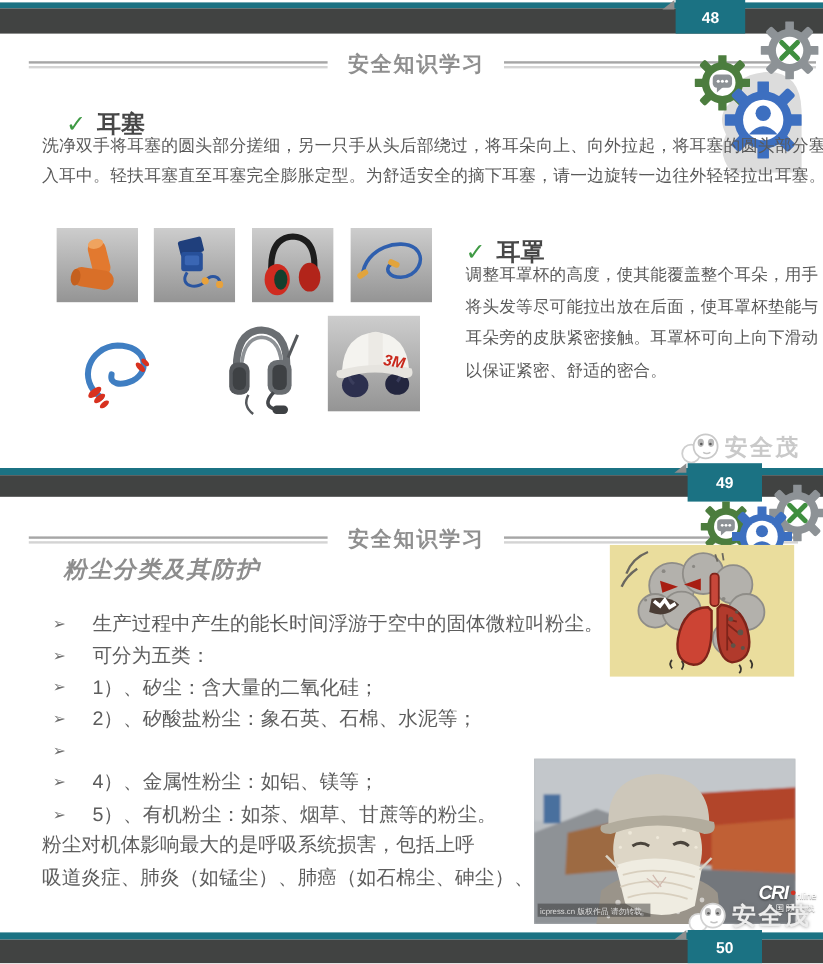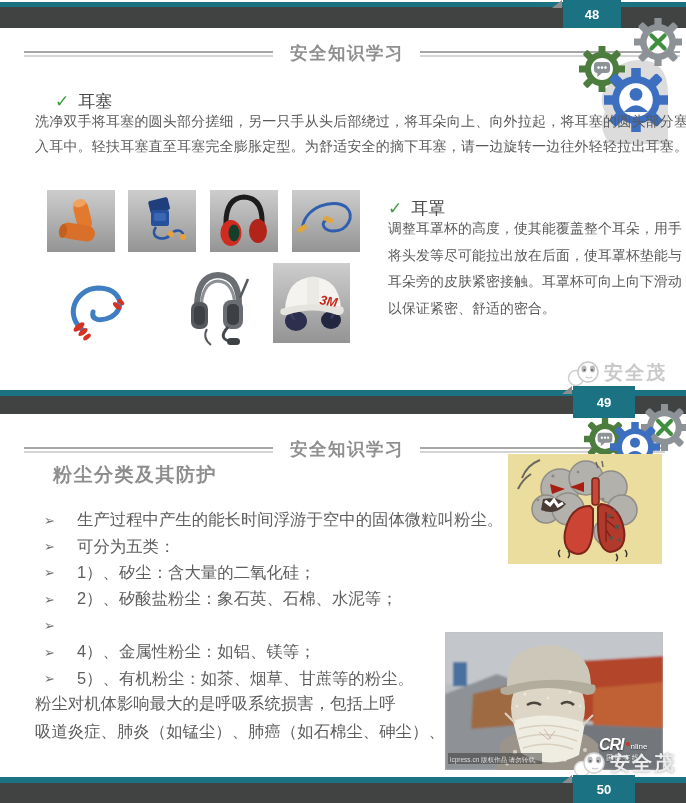--- a/index.html
+++ b/index.html
@@ -17,46 +17,46 @@
                  border-left:10px solid transparent; border-bottom:8px solid #8d8d8d; }
 
   
   .slide-title { position:absolute; font-size:17.5px; font-weight:bold; color:#8f8f8f;
                  letter-spacing:1.5px; white-space:nowrap; }
   .title-line { position:absolute; height:6px;
       background:linear-gradient(#a6a6a6,#a6a6a6) top/100% 2px no-repeat,
                  linear-gradient(#d4d4d4,#d4d4d4) bottom/100% 2px no-repeat; }
 
   
-  .sec-head { position:absolute; font-size:17px; font-weight:normal; color:#474747; white-space:nowrap; }
+  .sec-head { position:absolute; font-size:20px; font-weight:bold; color:#474747; white-space:nowrap; }
   .sec-head .chk { color:#3f9a44; margin-right:9px; }
   .para1 { position:absolute; }
   .para1 div { height:24.5px; font-size:14px; color:#595959; letter-spacing:.2px; white-space:nowrap; }
   .para-muff { position:absolute; }
   .para-muff div { height:26.5px; font-size:13.8px; color:#595959; letter-spacing:.2px; white-space:nowrap; }
 
   
   .heading2 { position:absolute; font-size:19px; font-weight:bold; color:#8d8d8d;
-              letter-spacing:1.5px; white-space:nowrap; }
+              letter-spacing:1.5px; white-space:nowrap;font-style:italic; }
   .bullets { position:absolute; list-style:none; }
   .bullets li { display:flex; align-items:center; height:26.4px; }
   .bullets .bm { color:#6f6f6f; font-size:13px; width:33px; flex:0 0 33px; }
   .bullets .bt { font-size:16.4px; color:#5d5d5d; white-space:nowrap; }
   .para2 { position:absolute; }
   .para2 div { height:28px; font-size:16.4px; color:#5d5d5d; white-space:nowrap; }
 
   
   .watermark { position:absolute; display:flex; align-items:flex-end; }
   .wm-text { font-weight:bold; letter-spacing:2px; white-space:nowrap; }
   .wm1 .wm-text { font-size:19px; color:#c9c9c9; text-shadow:0 1px 1px #fff; }
   .wm2 .wm-text { font-size:20px; color:#ececec; text-shadow:0 0 3px rgba(90,90,90,.65); }
 
   
   .photo-credit { position:absolute; font-size:6.5px; color:#dedede; white-space:nowrap; }
-  .cri { position:absolute; text-align:center; line-height:1; }
+  .cri { position:absolute; text-align:right; line-height:1;padding-left:33px; }
   .cri-row { display:flex; align-items:flex-end; }
   .cri-main { font-size:16px; font-weight:bold; font-style:italic; color:#fff;
               letter-spacing:-1px; text-shadow:0 1px 2px rgba(0,0,0,.55); }
   .cri-dot { width:4px; height:4px; background:#d23222; border-radius:50%; margin:0 1px 7px 2px; }
   .cri-online { font-size:8px; color:#fff; text-shadow:0 1px 1px rgba(0,0,0,.5); margin-bottom:2px; }
   .cri-sub { font-size:7px; color:#fff; letter-spacing:1.5px; text-shadow:0 1px 1px rgba(0,0,0,.5); margin-top:1px; }
 </style>
 </head>
 <body>
 

